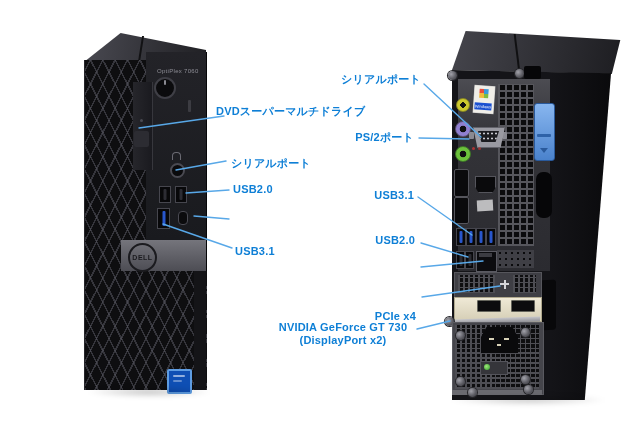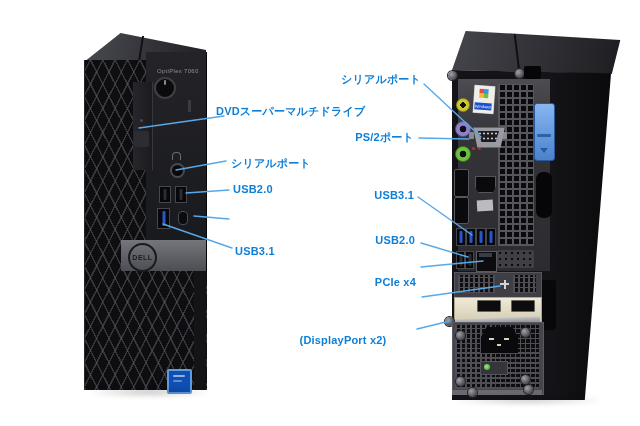--- a/index.html
+++ b/index.html
@@ -228,19 +228,19 @@
 
   <div class="lbl" style="left:216px;top:104px;">DVDスーパーマルチドライブ</div>
   <div class="lbl" style="left:231px;top:156px;">シリアルポート</div>
   <div class="lbl" style="left:233px;top:183px;">USB2.0</div>
   <div class="lbl" style="left:235px;top:245px;">USB3.1</div>
 
   <div class="lbl r" style="right:219px;top:72px;">シリアルポート</div>
   <div class="lbl r" style="right:226px;top:130px;">PS/2ポート</div>
   <div class="lbl r" style="right:226px;top:189px;">USB3.1</div>
   <div class="lbl r" style="right:225px;top:234px;">USB2.0</div>
-  <div class="lbl r" style="right:224px;top:276px;">PCIe x4</div>
+  <div class="lbl r" style="right:224px;top:310px;">PCIe x4</div>
   <div class="lbl" style="left:263px;top:321px;width:160px;text-align:center;white-space:normal;line-height:12.5px;">
-    <br>
+    <span>NVIDIA GeForce GT 730</span><br>
     <span>(DisplayPort x2)</span>
   </div>
 
 </div>
 
 </body></html>

